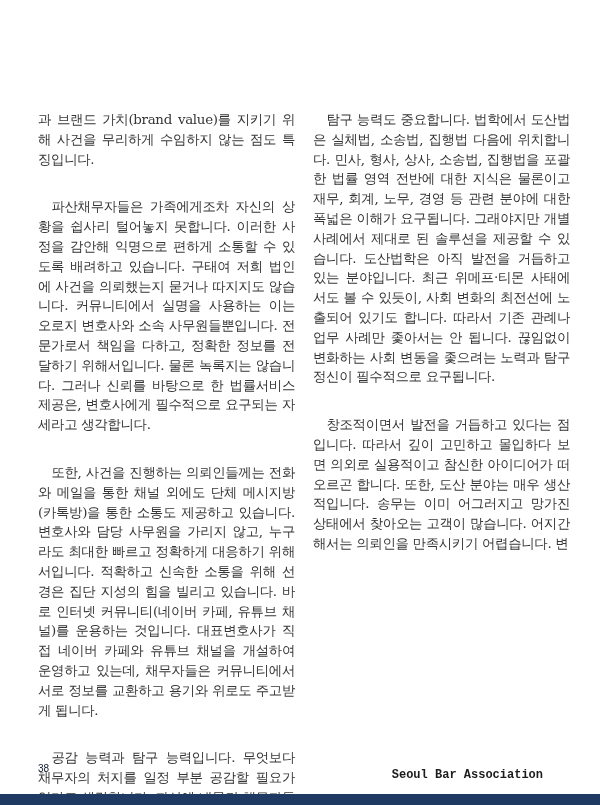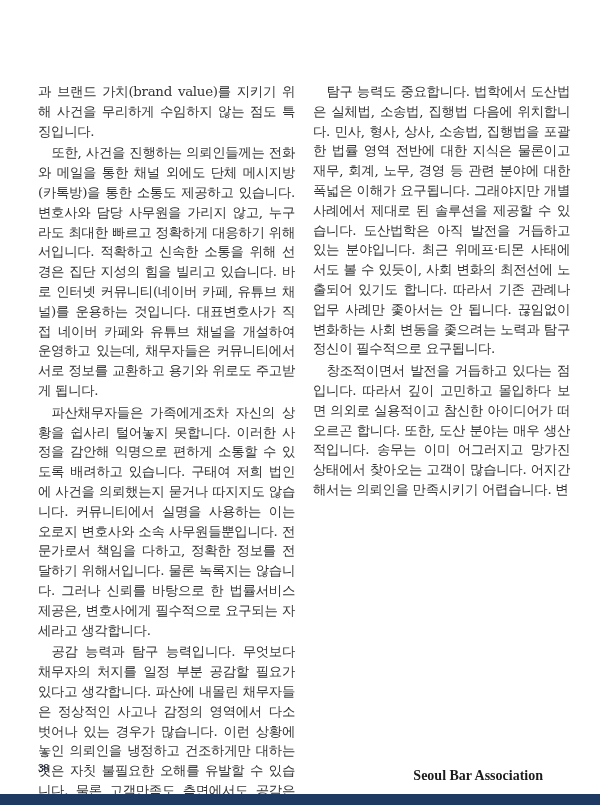--- a/index.html
+++ b/index.html
@@ -27,20 +27,21 @@
     min-width:0;
   }
   .para{
     font-size:13.4px;
     line-height:19.8px;
     color:var(--body-text);
     text-align:justify;
     letter-spacing:-0.3px;
     word-break:break-all;
     margin-bottom:2px;
+    margin-top:28px;
   }
   .para.indent{text-indent:1em;}
   .q-block{
     margin-top:21px;
     margin-bottom:5px;
     font-family:"Liberation Sans", sans-serif;
     color:var(--accent);
     text-align:justify;
     line-height:20.5px;
   }
@@ -67,44 +68,44 @@
     left:38px;
     top:763px;
     font-family:"Liberation Sans", sans-serif;
     font-size:10px;
     color:#0f172a;
   }
   .footer-publisher{
     position:absolute;
     right:57px;
     top:768px;
-    font-family:Liberation Serif, serif;
+    font-family:Liberation Mono, monospace;
     font-weight:bold;
-    font-size:14px;
+    font-size:12px;
     color:#1c1c1c;
     letter-spacing:0;
   }
   .footer-bar{
     position:absolute;
     left:0;right:0;bottom:0;
     height:11px;
     background:var(--footer-bar);
   }
 </style>
 </head>
 <body>
 
 <div class="page">
 
   <div class="columns">
 
     <div class="col">
       <p class="para">과 브랜드 가치(brand value)를 지키기 위해 사건을 무리하게 수임하지 않는 점도 특징입니다.</p>
+      <p class="para indent">파산채무자들은 가족에게조차 자신의 상황을 쉽사리 털어놓지 못합니다. 이러한 사정을 감안해 익명으로 편하게 소통할 수 있도록 배려하고 있습니다. 구태여 저희 법인에 사건을 의뢰했는지 묻거나 따지지도 않습니다. 커뮤니티에서 실명을 사용하는 이는 오로지 변호사와 소속 사무원들뿐입니다. 전문가로서 책임을 다하고, 정확한 정보를 전달하기 위해서입니다. 물론 녹록지는 않습니다. 그러나 신뢰를 바탕으로 한 법률서비스 제공은, 변호사에게 필수적으로 요구되는 자세라고 생각합니다.</p>
       <p class="para indent">또한, 사건을 진행하는 의뢰인들께는 전화와 메일을 통한 채널 외에도 단체 메시지방(카톡방)을 통한 소통도 제공하고 있습니다. 변호사와 담당 사무원을 가리지 않고, 누구라도 최대한 빠르고 정확하게 대응하기 위해서입니다. 적확하고 신속한 소통을 위해 선경은 집단 지성의 힘을 빌리고 있습니다. 바로 인터넷 커뮤니티(네이버 카페, 유튜브 채널)를 운용하는 것입니다. 대표변호사가 직접 네이버 카페와 유튜브 채널을 개설하여 운영하고 있는데, 채무자들은 커뮤니티에서 서로 정보를 교환하고 용기와 위로도 주고받게 됩니다.</p>
-      <p class="para indent">파산채무자들은 가족에게조차 자신의 상황을 쉽사리 털어놓지 못합니다. 이러한 사정을 감안해 익명으로 편하게 소통할 수 있도록 배려하고 있습니다. 구태여 저희 법인에 사건을 의뢰했는지 묻거나 따지지도 않습니다. 커뮤니티에서 실명을 사용하는 이는 오로지 변호사와 소속 사무원들뿐입니다. 전문가로서 책임을 다하고, 정확한 정보를 전달하기 위해서입니다. 물론 녹록지는 않습니다. 그러나 신뢰를 바탕으로 한 법률서비스 제공은, 변호사에게 필수적으로 요구되는 자세라고 생각합니다.</p>
 
 
       <p class="para indent">공감 능력과 탐구 능력입니다. 무엇보다 채무자의 처지를 일정 부분 공감할 필요가 있다고 생각합니다. 파산에 내몰린 채무자들은 정상적인 사고나 감정의 영역에서 다소 벗어나 있는 경우가 많습니다. 이런 상황에 놓인 의뢰인을 냉정하고 건조하게만 대하는 것은 자칫 불필요한 오해를 유발할 수 있습니다. 물론 고객만족도 측면에서도 공감은 필수이고요.</p>
     </div>
 
     <div class="col">
       <p class="para indent">탐구 능력도 중요합니다. 법학에서 도산법은 실체법, 소송법, 집행법 다음에 위치합니다. 민사, 형사, 상사, 소송법, 집행법을 포괄한 법률 영역 전반에 대한 지식은 물론이고 재무, 회계, 노무, 경영 등 관련 분야에 대한 폭넓은 이해가 요구됩니다. 그래야지만 개별 사례에서 제대로 된 솔루션을 제공할 수 있습니다. 도산법학은 아직 발전을 거듭하고 있는 분야입니다. 최근 위메프·티몬 사태에서도 볼 수 있듯이, 사회 변화의 최전선에 노출되어 있기도 합니다. 따라서 기존 관례나 업무 사례만 좇아서는 안 됩니다. 끊임없이 변화하는 사회 변동을 좇으려는 노력과 탐구 정신이 필수적으로 요구됩니다.</p>
 
 
 

